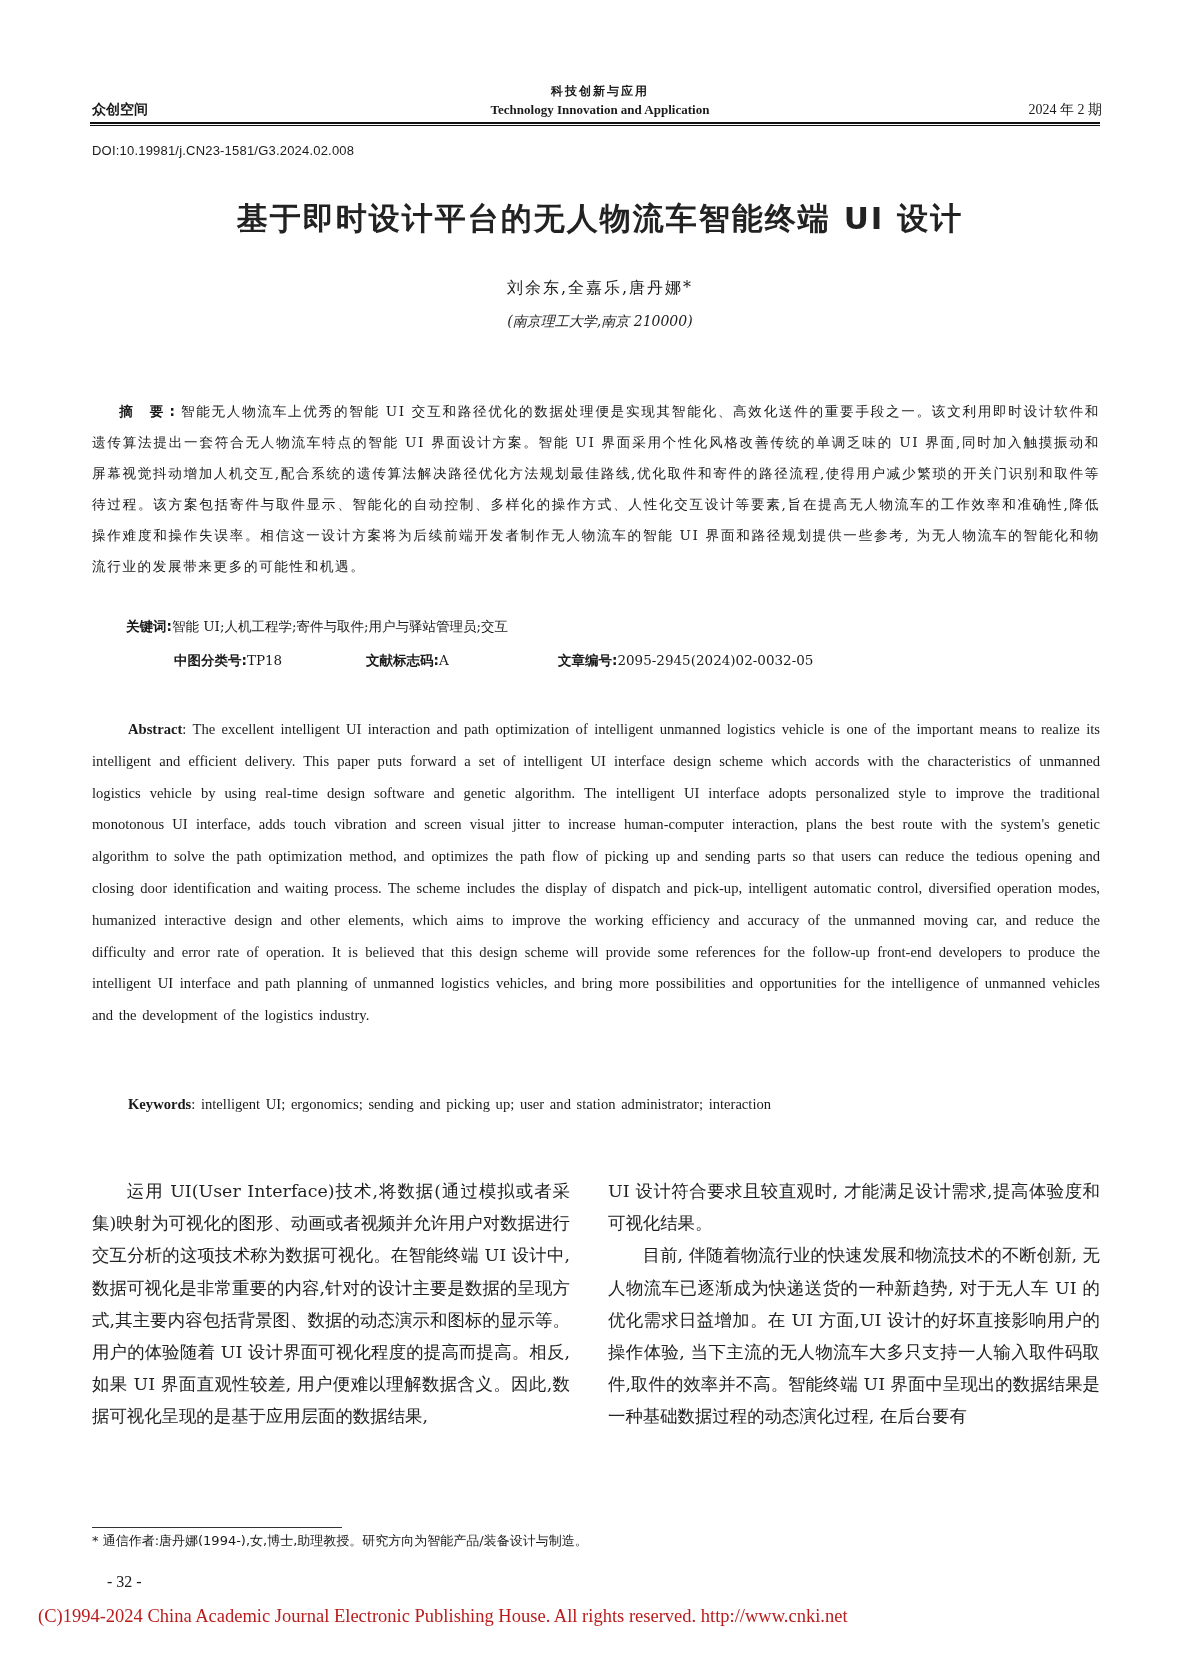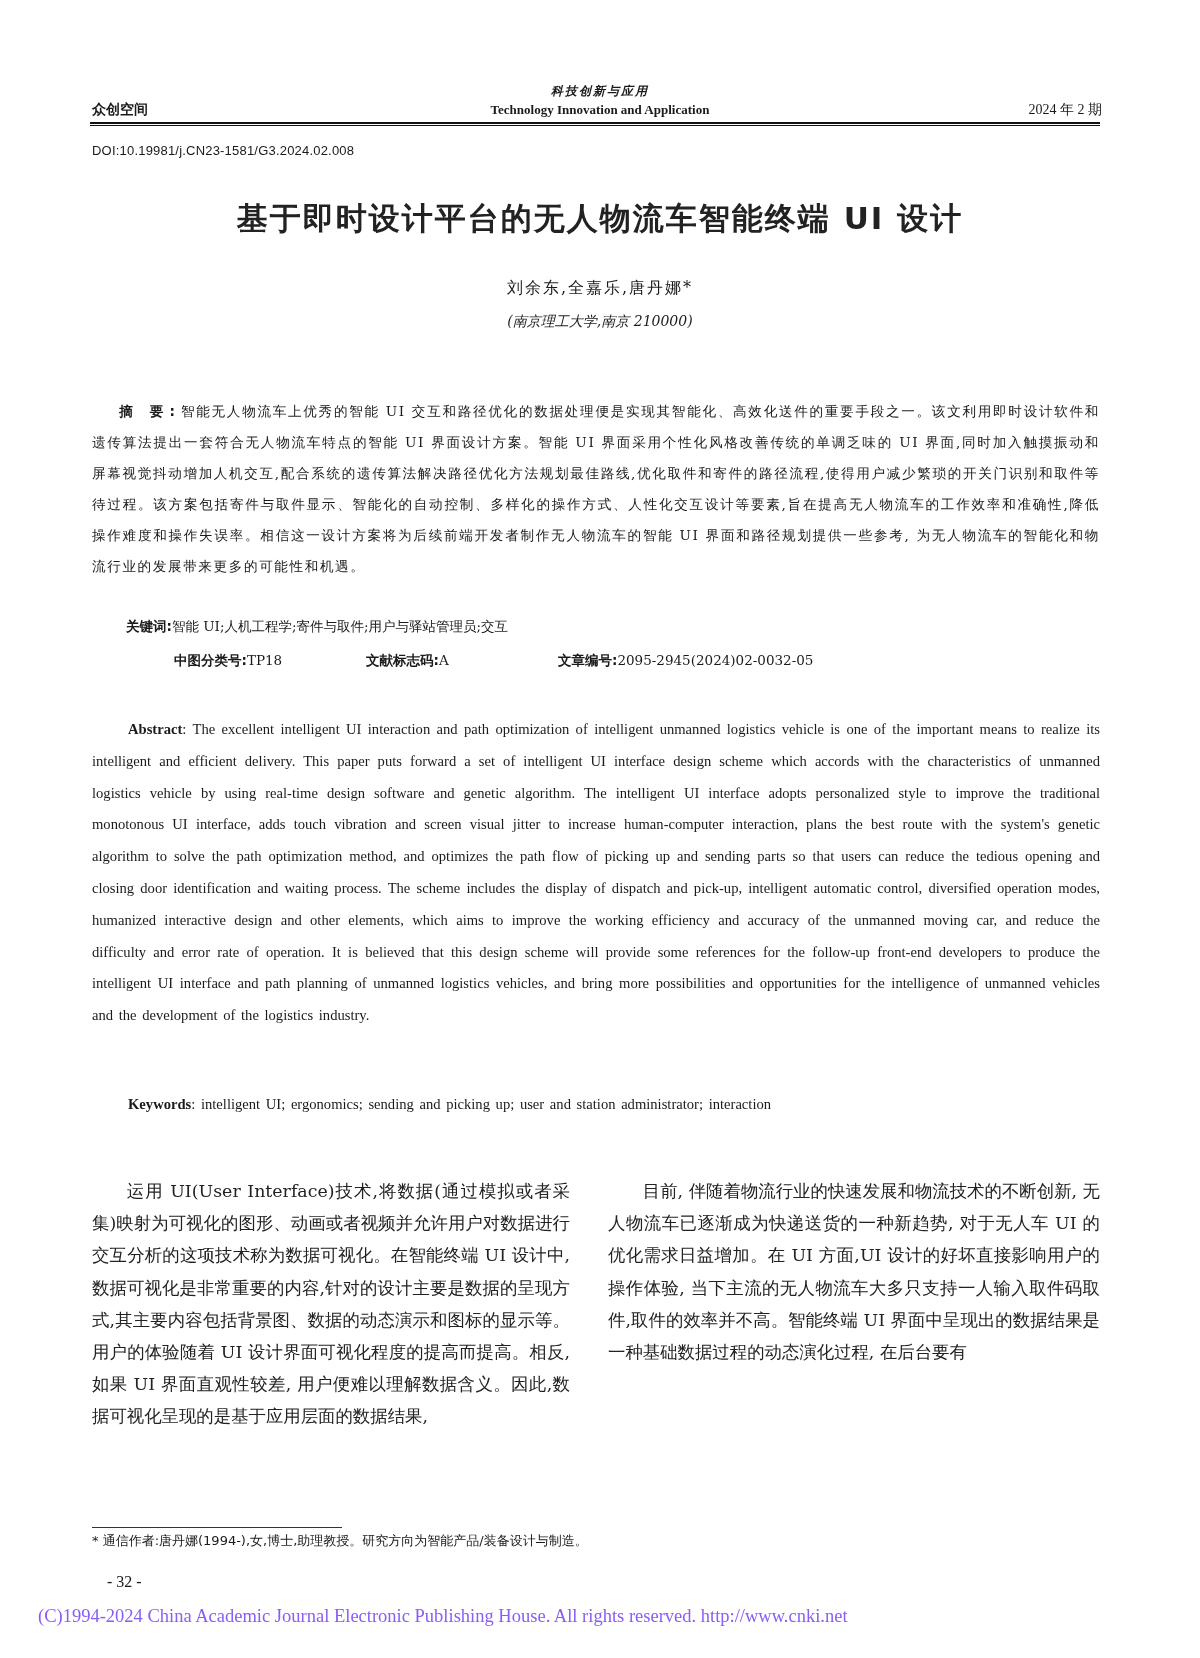--- a/index.html
+++ b/index.html
@@ -5,21 +5,20 @@
   html, body { margin: 0; padding: 0; background: #ffffff; }
   body {
     width: 1200px; height: 1658px; position: relative; overflow: hidden;
     font-family: "DejaVu Serif", "Liberation Serif", serif; color: #1a1a1a;
   }
   .abs { position: absolute; }
   .header-journal-cn {
     left: 0; width: 1200px; top: 83px; text-align: center;
     font-size: 12px; font-weight: bold; letter-spacing: 2px;
     font-family: "DejaVu Serif", serif;
-    font-style: italic;
   }
   .header-left {
     left: 92px; top: 101px; font-size: 14px; font-weight: bold;
     font-family: "DejaVu Sans", sans-serif;
   }
   .header-journal-en {
     left: 0; width: 1200px; top: 102px; text-align: center;
     font-size: 13px; font-weight: bold;
     font-family: "Liberation Serif", serif;
   }
@@ -88,21 +87,21 @@
   }
   .footnote {
     left: 92px; top: 1532px; font-size: 13px;
     font-family: "DejaVu Sans", sans-serif;
   }
   .page-num {
     left: 107px; top: 1573px; font-size: 16px;
     font-family: "Liberation Serif", serif;
   }
   .copyright {
-    left: 38px; top: 1606px; font-size: 18.5px; color: #8b5cf6;
+    left: 38px; top: 1606px; font-size: 18.5px; color: #b91c1c;
     font-family: "Liberation Serif", serif; white-space: nowrap;
   }
 </style>
 </head>
 <body>
 
 <div class="abs header-journal-cn">科技创新与应用</div>
 <div class="abs header-left">众创空间</div>
 <div class="abs header-journal-en">Technology Innovation and Application</div>
 <div class="abs header-right">2024 年 2 期</div>
@@ -134,19 +133,20 @@
 
 <div class="abs en-keywords">
   <span class="lbl">Keywords</span><span>: intelligent UI; ergonomics; sending and picking up; user and station administrator; interaction</span>
 </div>
 
 <div class="abs body-col col-left">
   <p class="indent">运用 UI(User Interface)技术,将数据(通过模拟或者采集)映射为可视化的图形、动画或者视频并允许用户对数据进行交互分析的这项技术称为数据可视化。在智能终端 UI 设计中, 数据可视化是非常重要的内容,针对的设计主要是数据的呈现方式,其主要内容包括背景图、数据的动态演示和图标的显示等。用户的体验随着 UI 设计界面可视化程度的提高而提高。相反,如果 UI 界面直观性较差, 用户便难以理解数据含义。因此,数据可视化呈现的是基于应用层面的数据结果,</p>
 </div>
 
 <div class="abs body-col col-right">
+  <p>UI 设计符合要求且较直观时, 才能满足设计需求,提高体验度和可视化结果。</p>
   <p class="indent">目前, 伴随着物流行业的快速发展和物流技术的不断创新, 无人物流车已逐渐成为快递送货的一种新趋势, 对于无人车 UI 的优化需求日益增加。在 UI 方面,UI 设计的好坏直接影响用户的操作体验, 当下主流的无人物流车大多只支持一人输入取件码取件,取件的效率并不高。智能终端 UI 界面中呈现出的数据结果是一种基础数据过程的动态演化过程, 在后台要有</p>
 </div>
 
 <div class="abs footnote-rule"></div>
 <div class="abs footnote">* 通信作者:唐丹娜(1994-),女,博士,助理教授。研究方向为智能产品/装备设计与制造。</div>
 <div class="abs page-num">- 32 -</div>
 <div class="abs copyright">(C)1994-2024 China Academic Journal Electronic Publishing House. All rights reserved.    http://www.cnki.net</div>
 
 </body></html>

